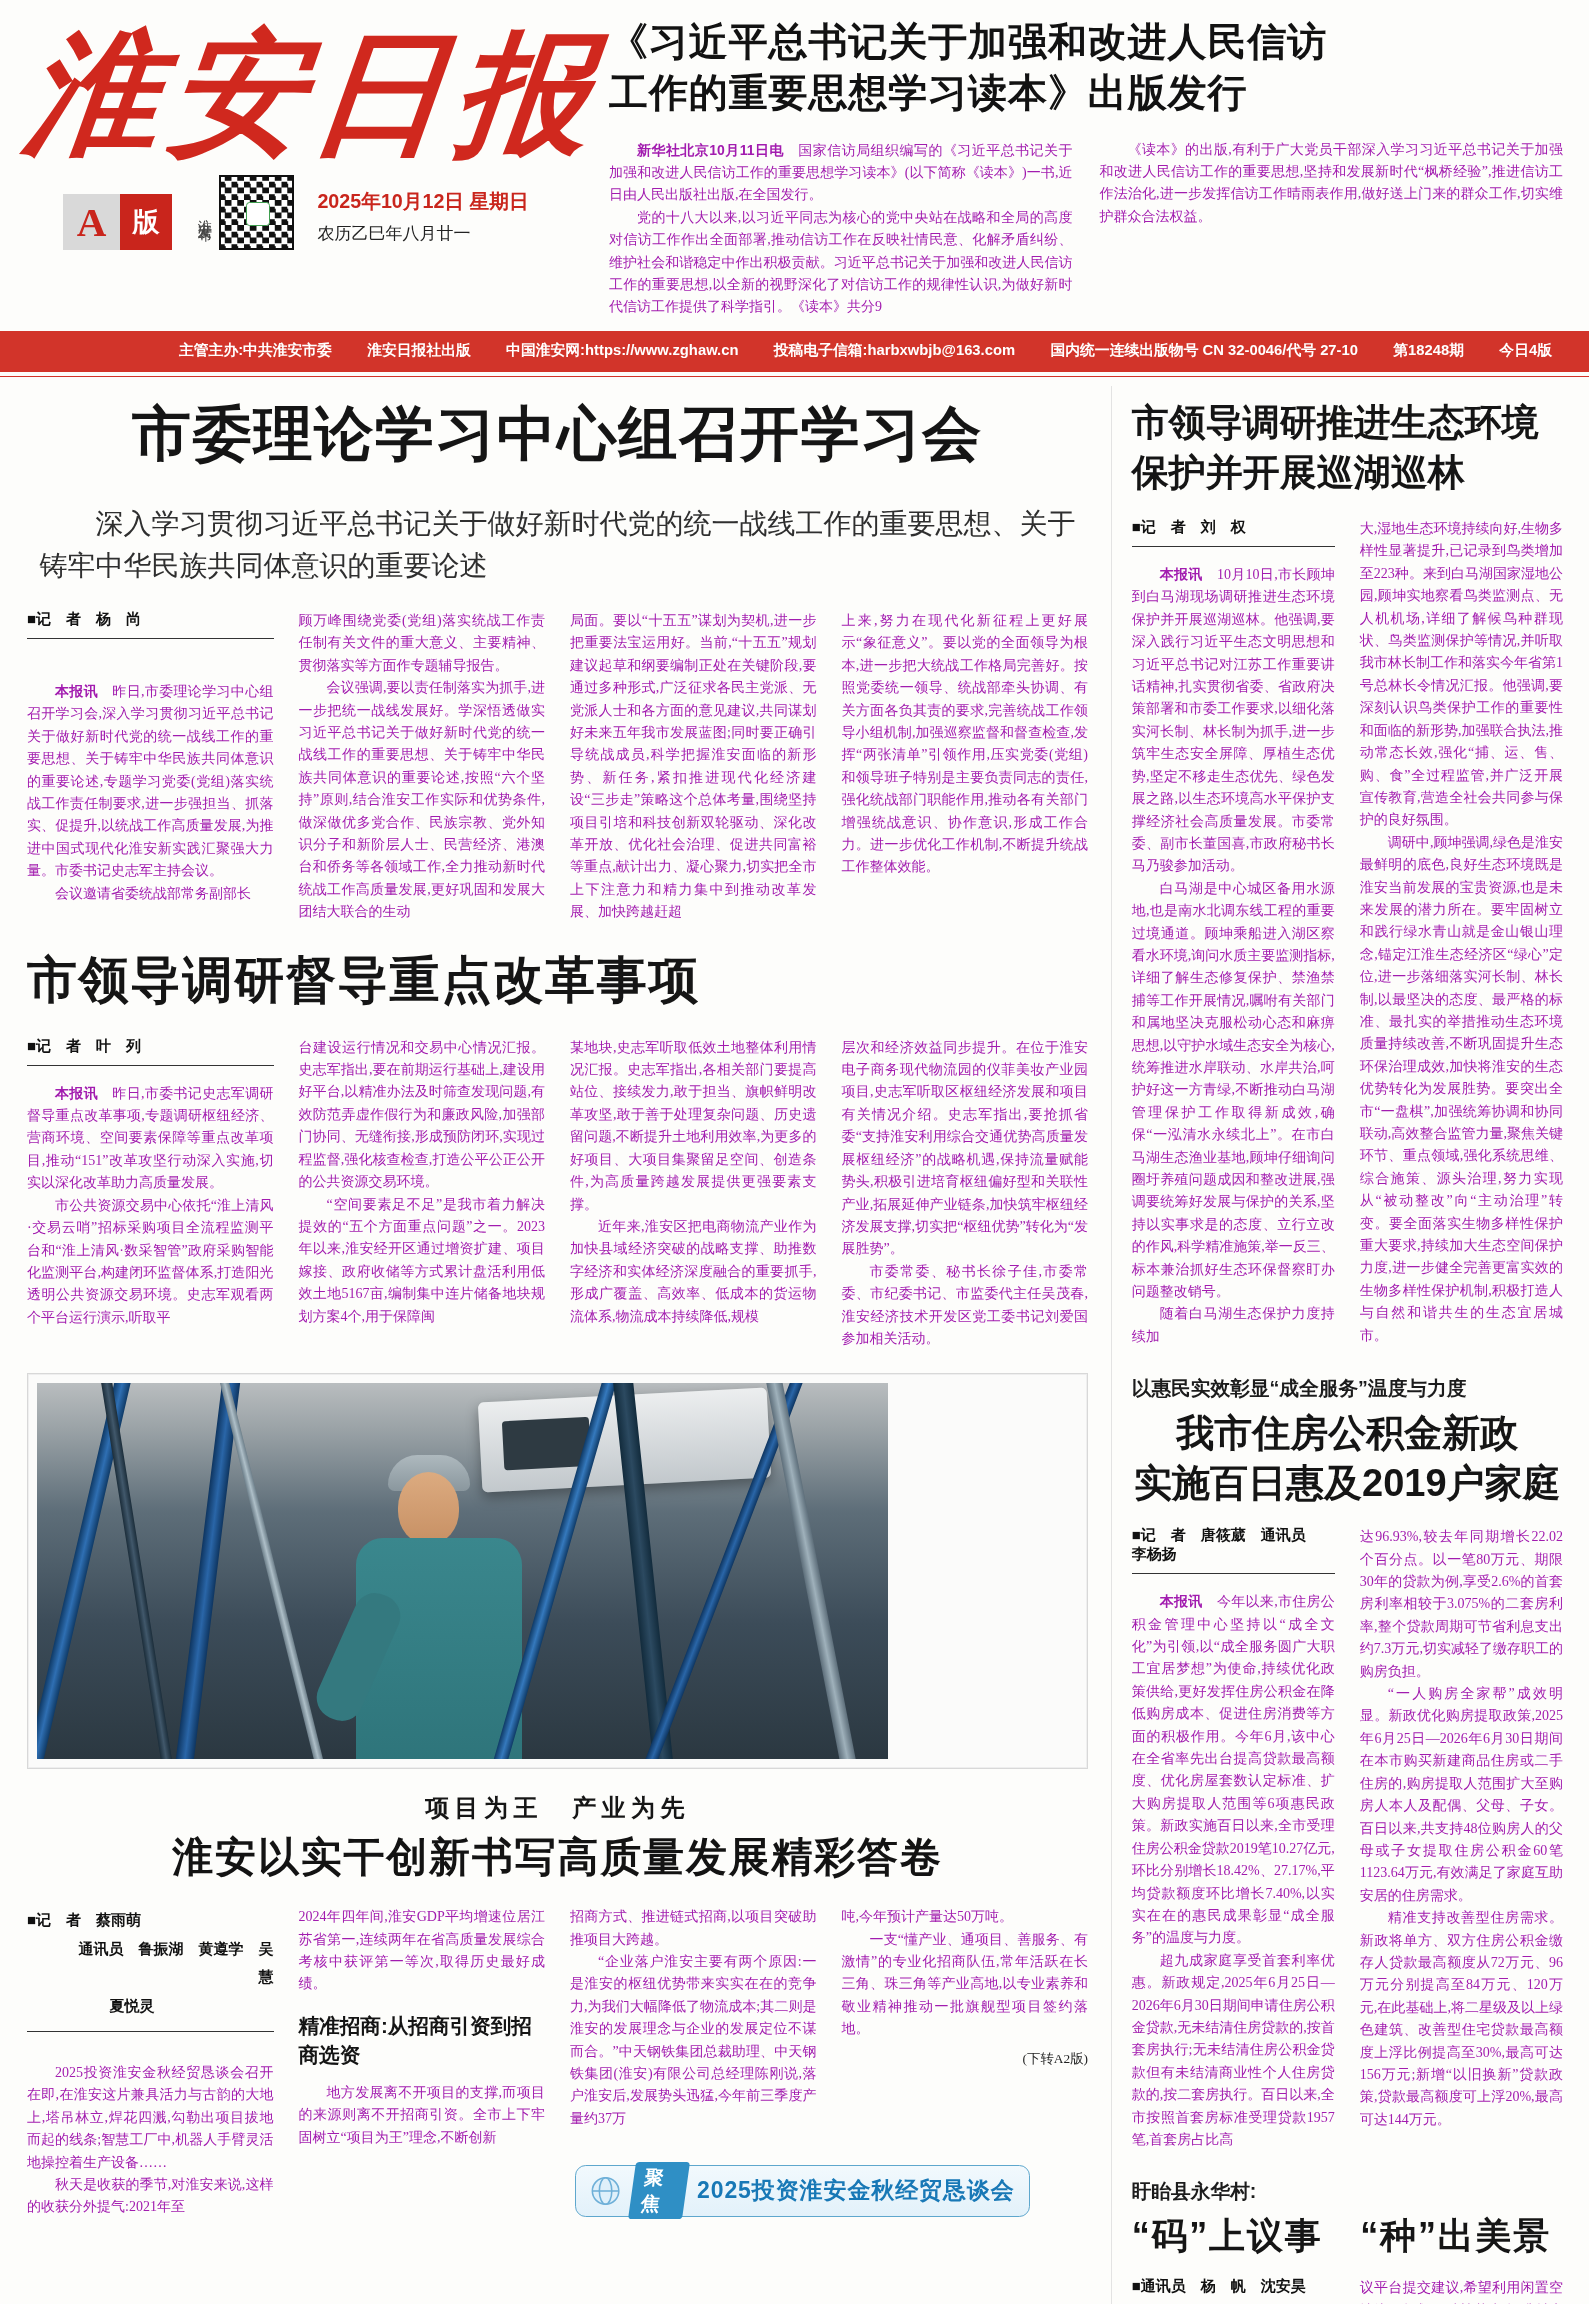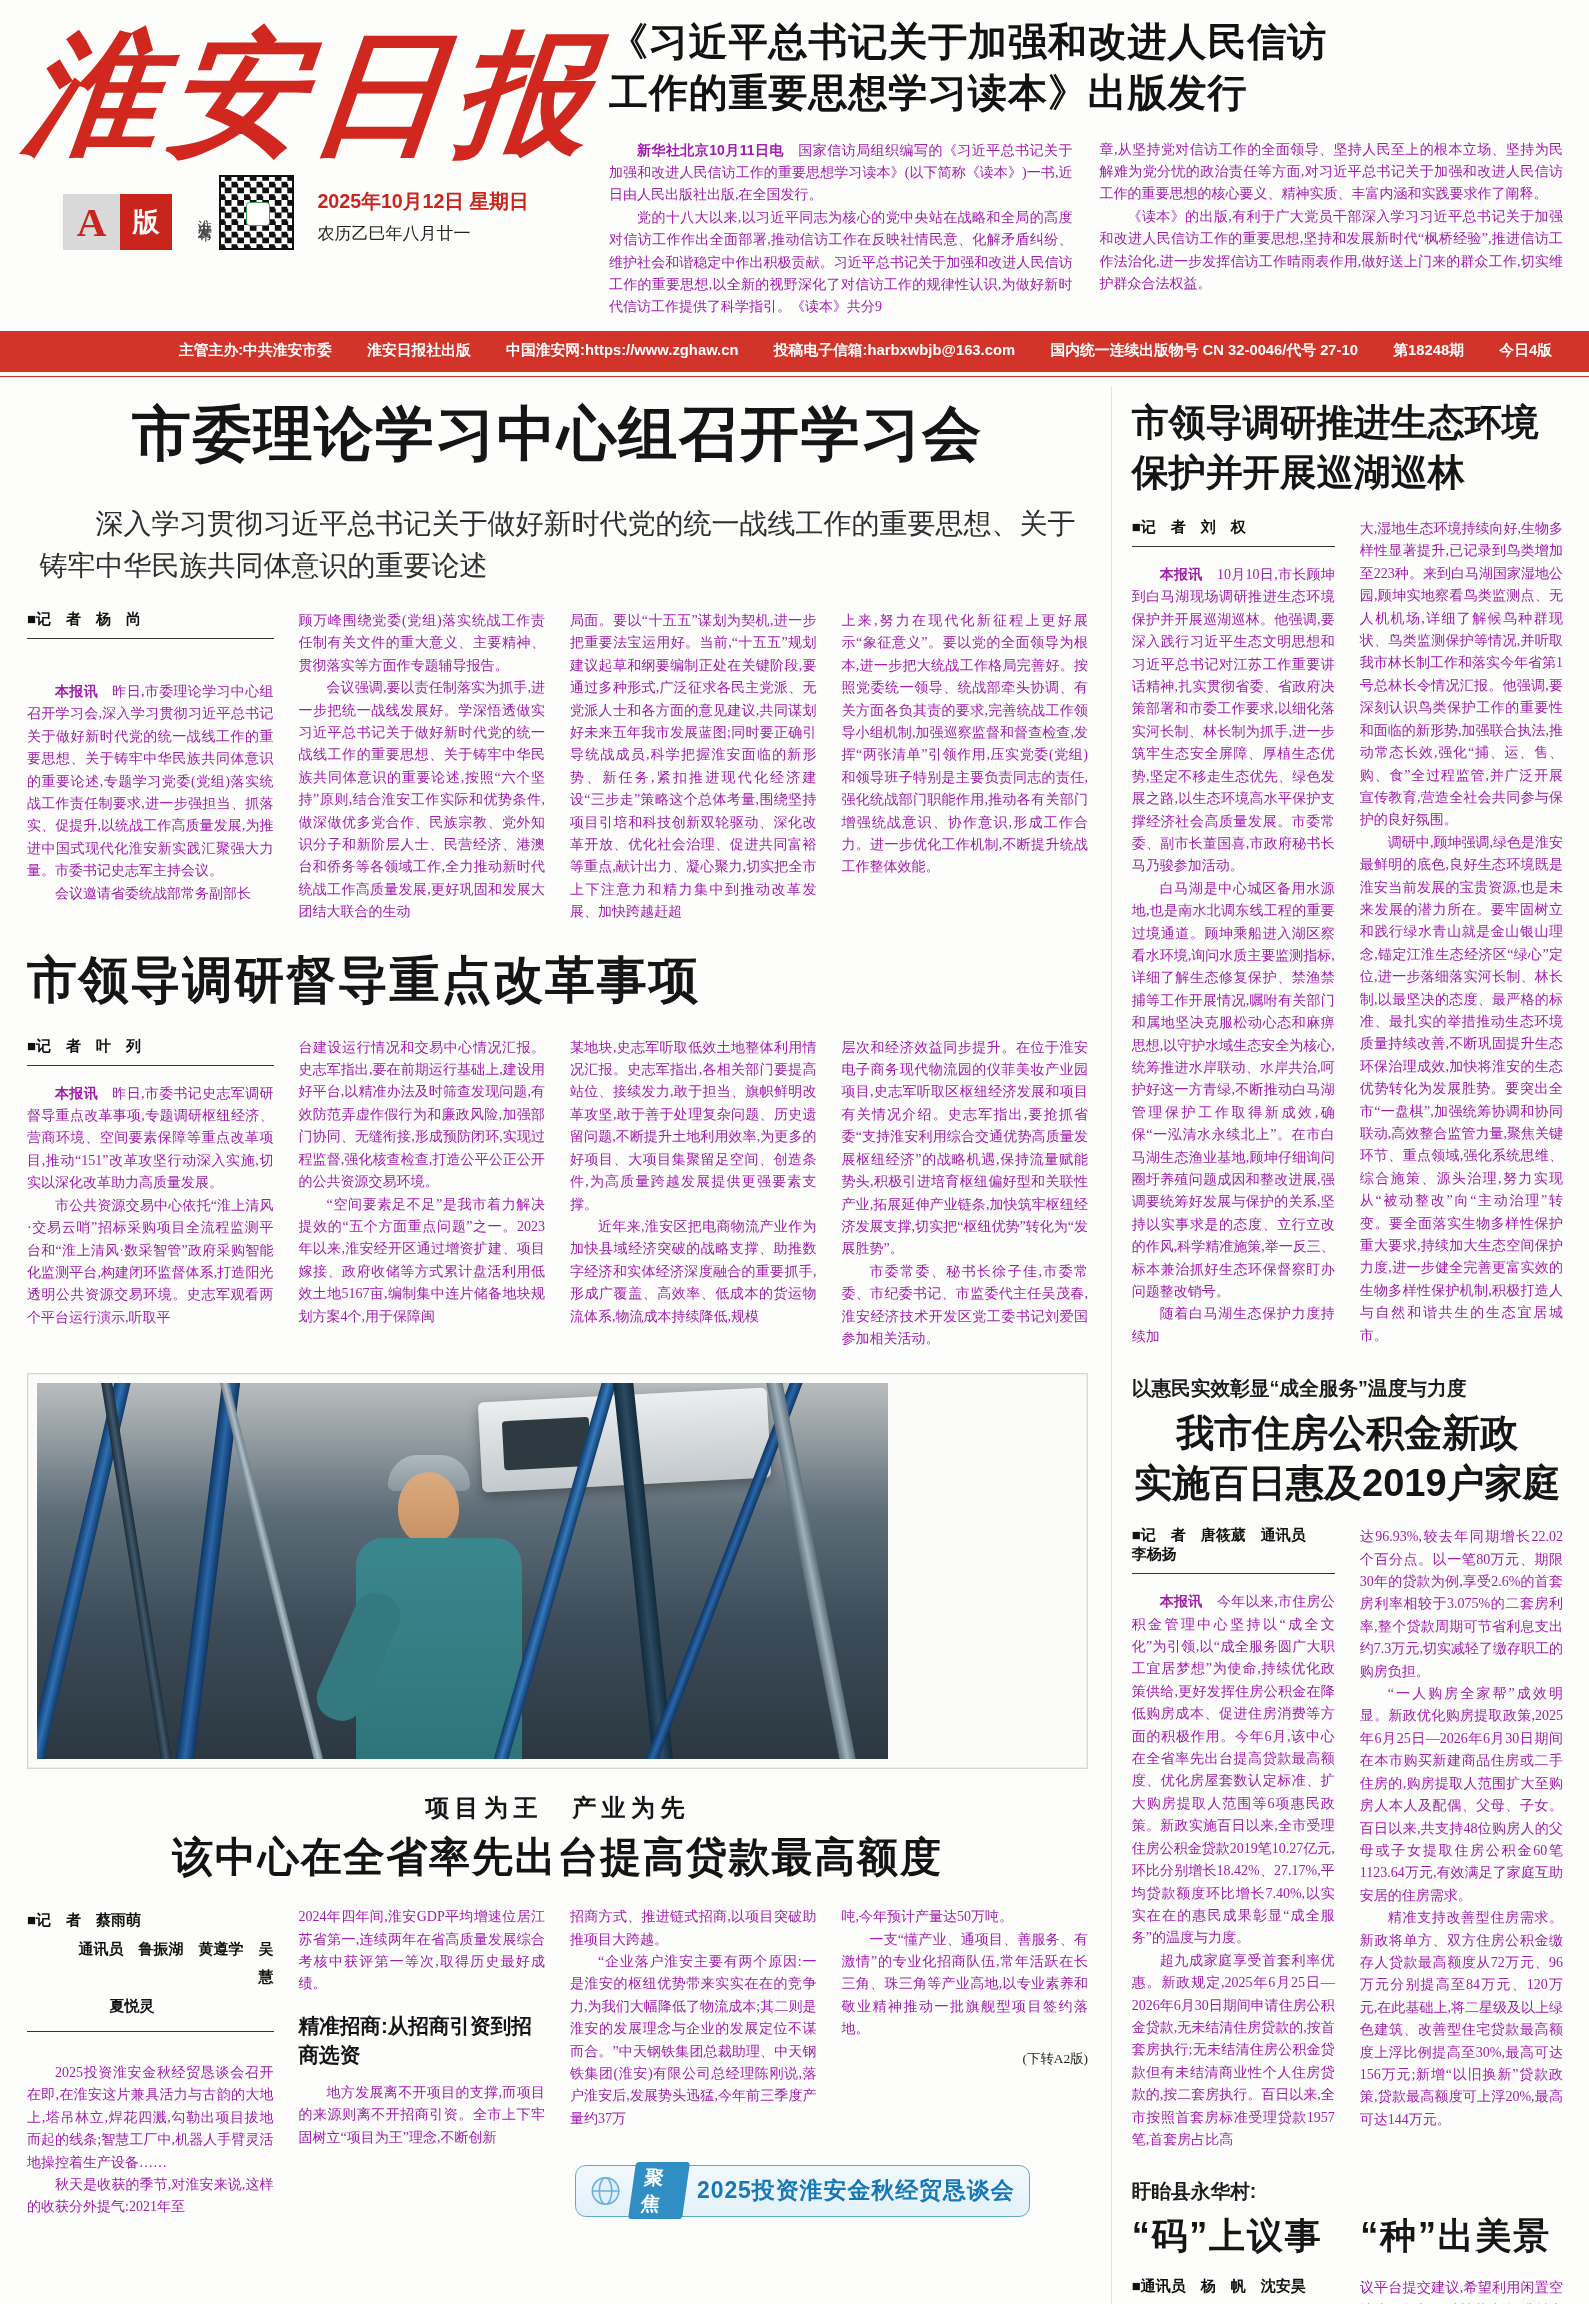--- a/index.html
+++ b/index.html
@@ -146,21 +146,20 @@
       <div class="tr-head">
         <div>《习近平总书记关于加强和改进人民信访</div>
         <div>工作的重要思想学习读本》出版发行</div>
       </div>
       <div class="tr-cols">
         <div class="tr-col">
           <p class="body"><b>新华社北京10月11日电</b><span>　国家信访局组织编写的《习近平总书记关于加强和改进人民信访工作的重要思想学习读本》(以下简称《读本》)一书,近日由人民出版社出版,在全国发行。</span></p>
           <p class="body">党的十八大以来,以习近平同志为核心的党中央站在战略和全局的高度对信访工作作出全面部署,推动信访工作在反映社情民意、化解矛盾纠纷、维护社会和谐稳定中作出积极贡献。习近平总书记关于加强和改进人民信访工作的重要思想,以全新的视野深化了对信访工作的规律性认识,为做好新时代信访工作提供了科学指引。《读本》共分9</p>
         </div>
         <div class="tr-col">
-          <p class="body cont">章,从坚持党对信访工作的全面领导、坚持人民至上的根本立场、坚持为民解难为党分忧的政治责任等方面,对习近平总书记关于加强和改进人民信访工作的重要思想的核心要义、精神实质、丰富内涵和实践要求作了阐释。</p>
           <p class="body">《读本》的出版,有利于广大党员干部深入学习习近平总书记关于加强和改进人民信访工作的重要思想,坚持和发展新时代“枫桥经验”,推进信访工作法治化,进一步发挥信访工作晴雨表作用,做好送上门来的群众工作,切实维护群众合法权益。</p>
         </div>
       </div>
     </div>
   </div>
 
   <div class="infobar">
     <span>主管主办:中共淮安市委</span>
     <span>淮安日报社出版</span>
     <span>中国淮安网:https://www.zghaw.cn</span>
@@ -233,21 +232,21 @@
           <div class="worker-arm"></div>
           <div class="cable c5"></div>
           <div class="cable c6"></div>
           <div class="cable c7"></div>
           <div class="cable c8"></div>
         </div>
       </div>
 
       <article>
         <div class="bt-kicker">项目为王　产业为先</div>
-        <h1 class="bt-head">该中心在全省率先出台提高贷款最高额度</h1>
+        <h1 class="bt-head">淮安以实干创新书写高质量发展精彩答卷</h1>
         <div class="bt-wrap">
           <div class="cols">
             <div class="c">
               <div class="bt-byline">
                 <span>■记　者　蔡雨萌</span>
                 <span class="l2">通讯员　鲁振湖　黄遵学　吴　慧</span>
                 <span class="l3">夏悦灵</span>
               </div>
               <p class="body">2025投资淮安金秋经贸恳谈会召开在即,在淮安这片兼具活力与古韵的大地上,塔吊林立,焊花四溅,勾勒出项目拔地而起的线条;智慧工厂中,机器人手臂灵活地操控着生产设备……</p>
               <p class="body">秋天是收获的季节,对淮安来说,这样的收获分外提气:2021年至</p>

